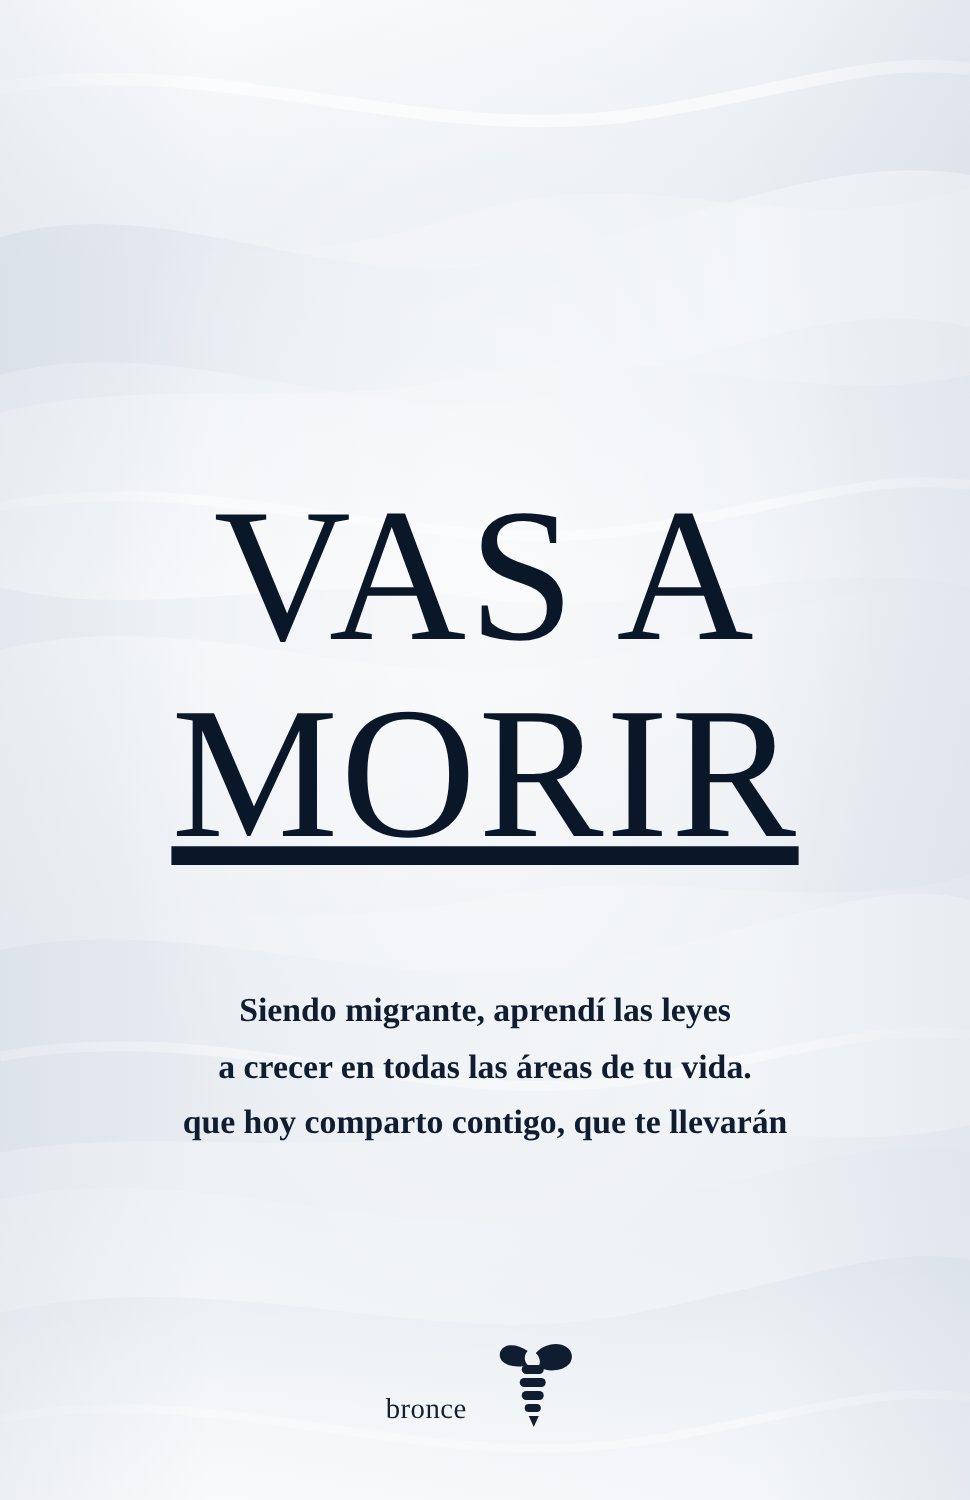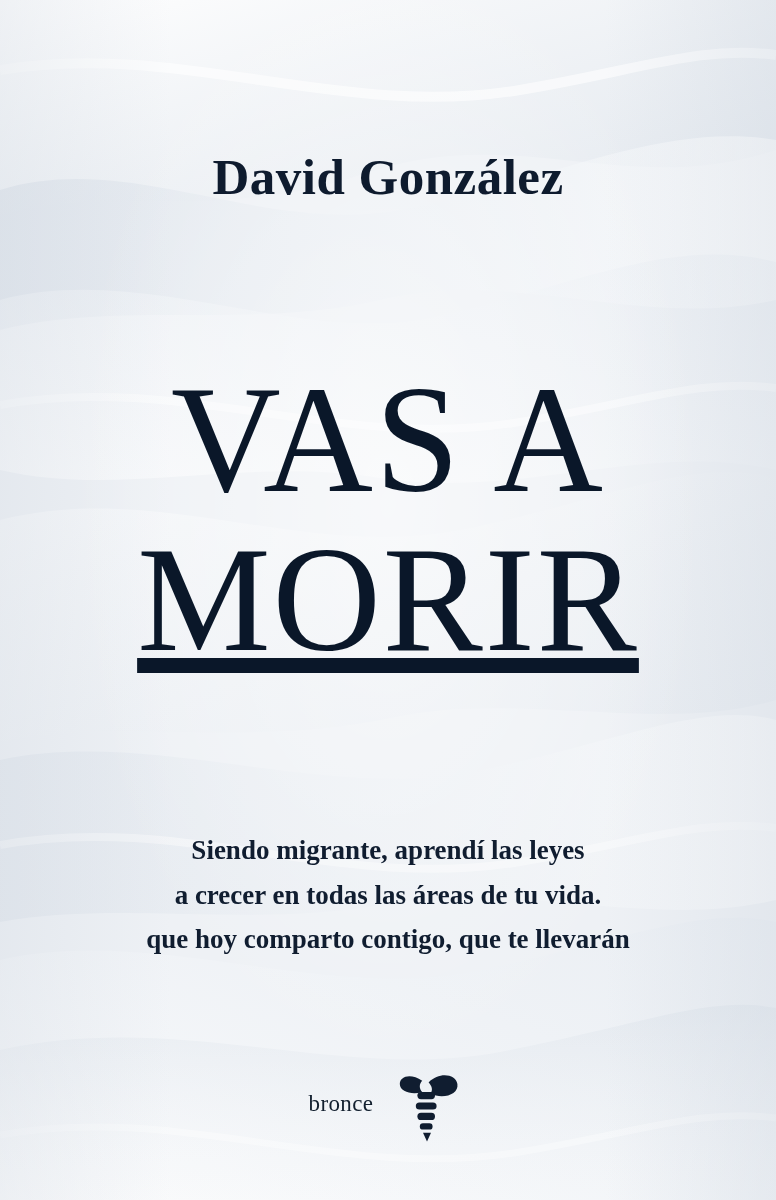--- a/index.html
+++ b/index.html
@@ -47,21 +47,21 @@
     text-align: center;
     font-size: 51px;
     font-weight: 700;
     letter-spacing: 0.5px;
     color: #0e1b2e;
     font-family: "Liberation Serif", serif;
   }
 
   .title {
     position: absolute;
-    top: 368px;
+    top: 388px;
     left: 0;
     width: 100%;
     text-align: center;
     color: #0a1729;
     font-family: "Liberation Serif", serif;
     line-height: 0.95;
   }
   .title .line1,
   .title .line2 {
     display: block;
@@ -70,41 +70,41 @@
     letter-spacing: 2px;
   }
   .title .line2 {
     margin-top: 16px;
     font-size: 150px;
     text-decoration: underline;
   }
 
   .subtitle {
     position: absolute;
-    top: 828px;
+    top: 786px;
     left: 50%;
     transform: translateX(-50%);
     width: 640px;
     text-align: center;
     color: #101d30;
     font-size: 27px;
     font-weight: 700;
     line-height: 1.65;
     font-family: "Liberation Serif", serif;
   }
   .subtitle span { display: block; }
 
   
   .publisher {
     position: absolute;
     bottom: 52px;
     left: 0;
     width: 100%;
     display: flex;
-    align-items: center;
+    align-items: flex-end;
     justify-content: center;
     gap: 14px;
   }
   .publisher-name {
     font-size: 23px;
     color: #13202f;
     font-family: "Liberation Serif", serif;
     letter-spacing: 0.4px;
     padding-bottom: 8px;
   }
@@ -151,21 +151,20 @@
     <path d="M0,1050 C180,1010 340,1082 500,1052 C640,1025 710,995 776,1008 L776,1200 L0,1200 Z" fill="url(#g4)" opacity="0.5"></path>
 
     <path d="M0,70 C180,40 340,120 520,90 C640,70 700,45 776,55" fill="none" stroke="#ffffff" stroke-width="10" opacity="0.6"></path>
     <path d="M0,405 C180,372 340,452 520,422 C640,402 700,378 776,388" fill="none" stroke="#ffffff" stroke-width="8" opacity="0.45"></path>
     <path d="M0,845 C180,812 340,892 520,862 C640,842 700,818 776,828" fill="none" stroke="#ffffff" stroke-width="8" opacity="0.4"></path>
     <path d="M0,1135 C180,1102 340,1182 520,1152 C640,1132 700,1108 776,1118" fill="none" stroke="#ffffff" stroke-width="7" opacity="0.35"></path>
   </svg>
 
   <div class="vignette"></div>
 
-  <div class="author">David González</div>
 
   <div class="title">
     <span class="line1">VAS A</span>
     <span class="line2">MORIR</span>
   </div>
 
   <div class="subtitle">
     <span>Siendo migrante, aprendí las leyes</span>
     <span>a crecer en todas las áreas de tu vida.</span>
     <span>que hoy comparto contigo,  que te llevarán</span>

